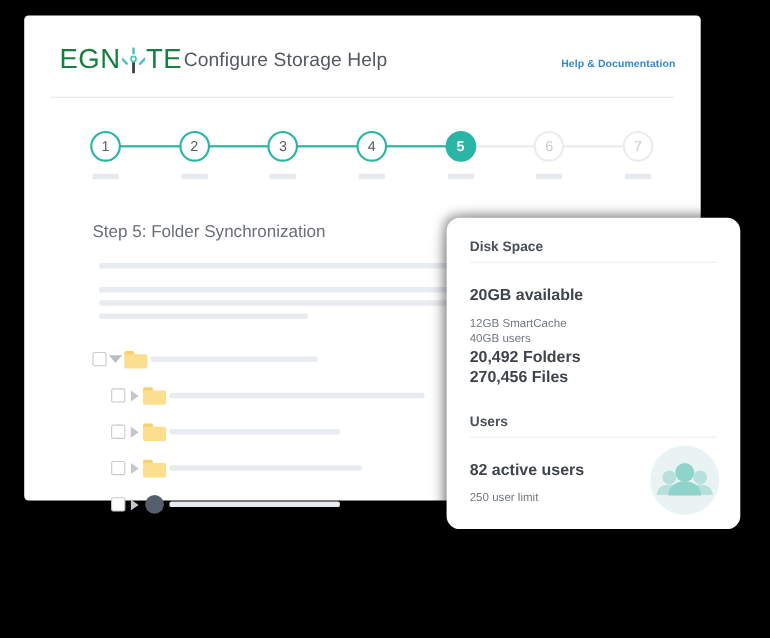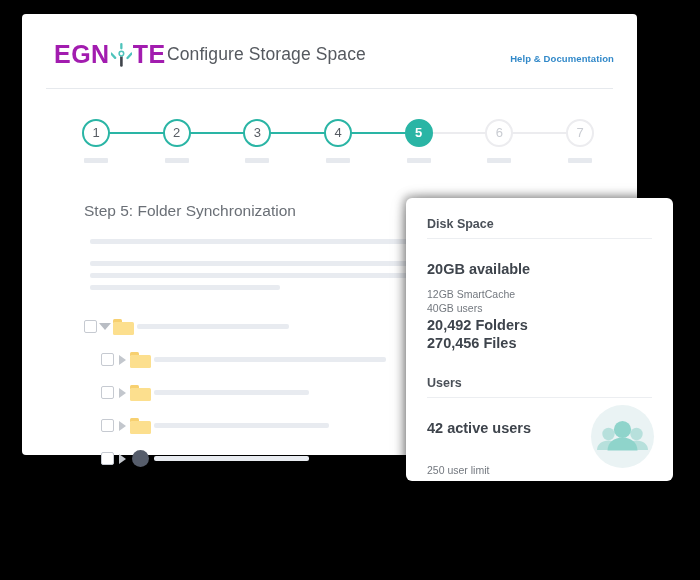--- a/index.html
+++ b/index.html
@@ -36,22 +36,22 @@
   }
   #logo-wrap {
     position: absolute;
     left: 32px;
     top: 28px;
     display: flex;
     align-items: center;
   }
   #logo-text-a, #logo-text-b {
     font-size: 25px;
-    font-weight: bold;
-    color: #a21caf;
+    font-weight: normal;
+    color: #15803d;
     letter-spacing: 0.5px;
     line-height: 1;
   }
   #logo-mark {
     width: 21px;
     height: 24px;
     position: relative;
     margin: 0 1px;
   }
   #page-title {
@@ -233,21 +233,21 @@
   }
 
   
   #side-panel {
     position: absolute;
     left: 406px;
     top: 198px;
     width: 267px;
     height: 283px;
     background: #ffffff;
-    border-radius: 6px;
+    border-radius: 12px;
     box-shadow: 5px 7px 18px rgba(0,0,0,0.6), -2px -2px 10px rgba(0,0,0,0.35);
   }
   .panel-section-title {
     position: absolute;
     left: 21px;
     font-size: 12.5px;
     font-weight: bold;
     color: #4a5058;
   }
   .panel-divider {
@@ -315,21 +315,21 @@
           <rect x="9.1" y="10.4" width="2.6" height="13.4" rx="1.2" fill="#3f444b"></rect>
           <rect x="1.0" y="8.6" width="2.3" height="8.2" rx="1.1" fill="#4ec3bb" transform="rotate(-43 2.1 12.7)"></rect>
           <rect x="17.4" y="8.6" width="2.3" height="8.2" rx="1.1" fill="#4ec3bb" transform="rotate(43 18.5 12.7)"></rect>
           <circle cx="10.4" cy="10.6" r="2.9" fill="#ffffff"></circle>
           <circle cx="10.4" cy="10.6" r="2.3" fill="none" stroke="#4ec3bb" stroke-width="1.5"></circle>
         </svg>
       </span>
       <span id="logo-text-b">TE</span>
     </div>
 
-    <div id="page-title">Configure Storage Space</div>
+    <div id="page-title">Configure Storage Help</div>
     <a id="help-link" href="#">Help &amp; Documentation</a>
     <div id="header-divider"></div>
   </div>
 
   <div id="stepper">
       <div class="step-conn" style="left: 16px; width: 80.6667px;"></div>
       <div class="step-conn" style="left: 96.6667px; width: 80.6667px;"></div>
       <div class="step-conn" style="left: 177.333px; width: 80.6667px;"></div>
       <div class="step-conn" style="left: 258px; width: 80.6667px;"></div>
       <div class="step-conn dim" style="left: 338.667px; width: 80.6667px;"></div>
@@ -437,22 +437,22 @@
   <div class="stat-big" style="top:63px">20GB available</div>
   <div class="stat-small" style="top:82px">12GB SmartCache</div>
   <div class="stat-small" style="top:96px">40GB users</div>
   <div class="stat-big" style="top:119px">20,492 Folders</div>
   <div class="stat-big" style="top:137px">270,456 Files</div>
 
 
   <div class="panel-section-title" style="top:178px">Users</div>
   <div class="panel-divider" style="top:199px"></div>
 
-  <div class="stat-big" style="top:222px">42 active users</div>
-  <div class="stat-small" style="top:258px">250 user limit</div>
+  <div class="stat-big" style="top:222px">82 active users</div>
+  <div class="stat-small" style="top:240px">250 user limit</div>
 
   <div id="users-icon-wrap">
     <svg width="63" height="63" viewBox="0 0 63 63" xmlns="http://www.w3.org/2000/svg">
       <circle cx="17.5" cy="29" r="6.2" fill="#b7e0dc"></circle>
       <path d="M6 45c0-6 5.1-9.6 11.5-9.6S29 39 29 45z" fill="#b7e0dc"></path>
       <circle cx="45.5" cy="29" r="6.2" fill="#b7e0dc"></circle>
       <path d="M34 45c0-6 5.1-9.6 11.5-9.6S57 39 57 45z" fill="#b7e0dc"></path>
       <circle cx="31.5" cy="24.5" r="8.6" fill="#8fd4cb"></circle>
       <path d="M16.5 45.5c0-8 6.8-13 15-13s15 5 15 13z" fill="#8fd4cb"></path>
     </svg>

